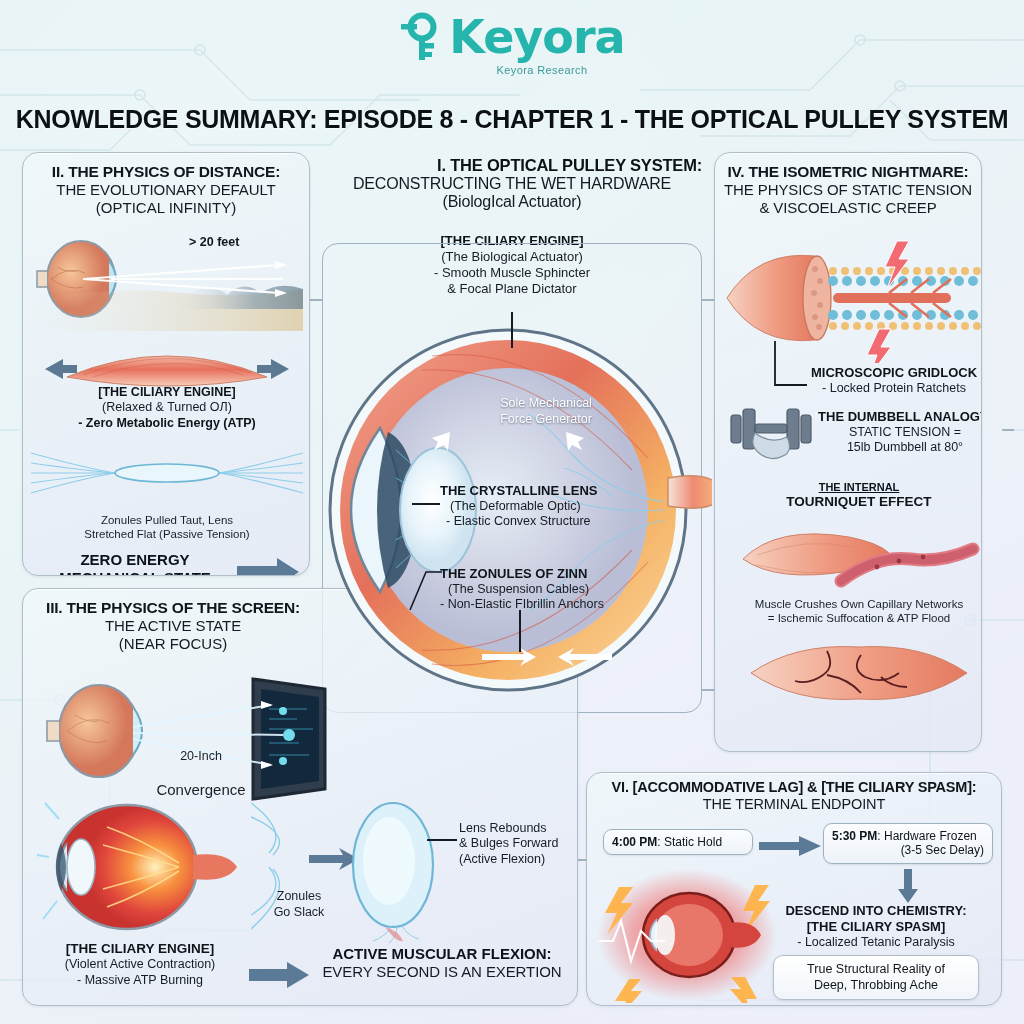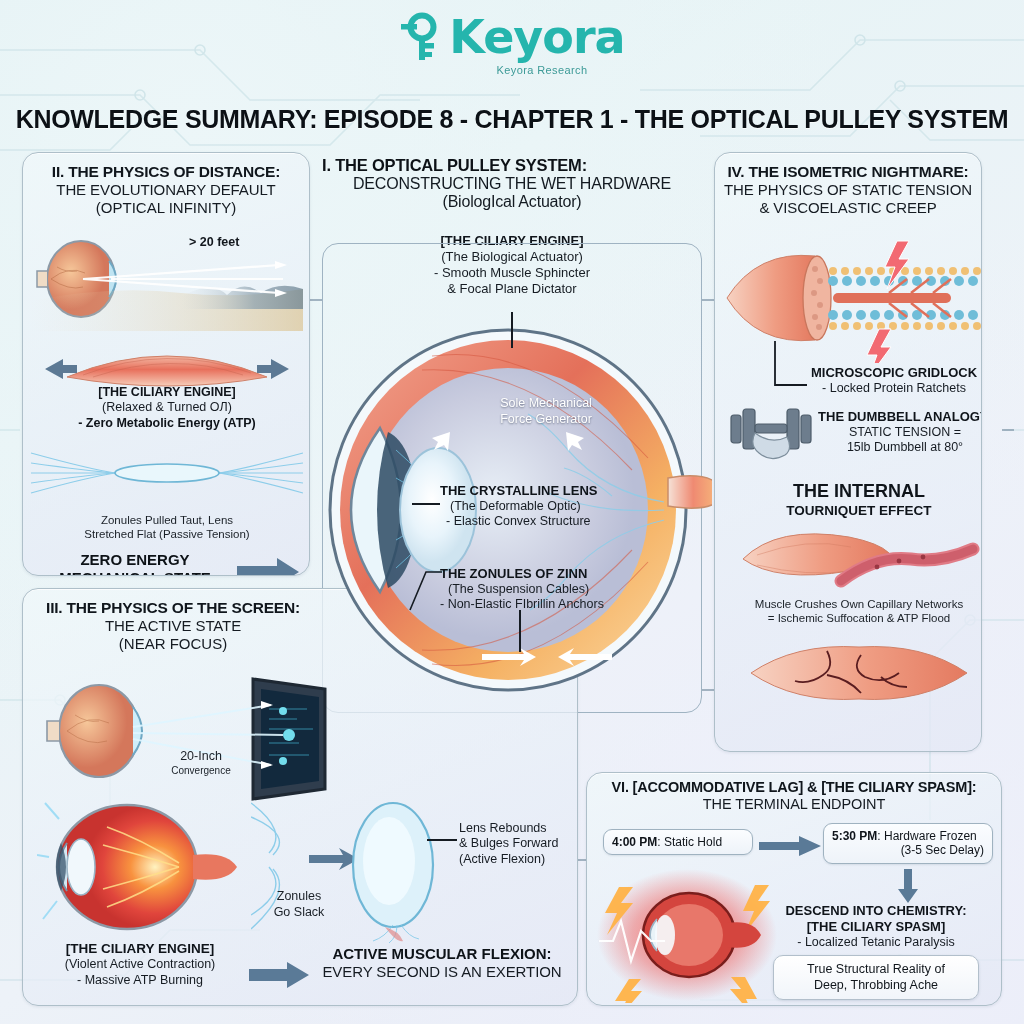--- a/index.html
+++ b/index.html
@@ -55,21 +55,21 @@
   .p4 { left:714px; top:152px; width:268px; height:600px; }
   .p6 { left:586px; top:772px; width:416px; height:234px; }
 
   
   .h-num {
     font-size:15.5px; font-weight:700; text-align:center; color:#10161c; line-height:1.18;
     letter-spacing:-.2px;
   }
   .h-sub { font-size:15px; font-weight:400; text-align:center; color:#151b22; line-height:1.2; letter-spacing:-.1px;}
   .h-paren { font-size:15px; font-weight:400; text-align:center; color:#151b22; line-height:1.2;}
-  .h-center-num { font-size:16.5px; font-weight:700; text-align:left; color:#0d1217; letter-spacing:-.2px;}
+  .h-center-num { font-size:16.5px; font-weight:700; text-align:right; color:#0d1217; letter-spacing:-.2px;}
   .h-center-sub { font-size:16px; font-weight:400; text-align:center; color:#131a21; letter-spacing:-.2px;}
 
   .lbl-b { font-weight:700; font-size:12.5px; text-align:center; line-height:1.22; color:#0f141a;}
   .lbl-n { font-weight:400; font-size:12.5px; text-align:center; line-height:1.22; color:#161c23;}
   .lbl-big { font-weight:700; font-size:15px; text-align:center; line-height:1.2; color:#0d1217;}
   .lbl-l { text-align:left; }
 
   .caption-sm { font-size:11.5px; text-align:center; line-height:1.25; color:#1a2027;}
 
   
@@ -478,21 +478,21 @@
     </g>
     <path d="M30 30 q-6 12 4 20 q12 10 26 2 q8 -6 2 -18 q-16 8 -32 -4 z" fill="#cfdbe6" stroke="#7d8e9c" stroke-width="1.2"></path>
   </svg>
   <div style="position:absolute;left:100px;top:256px;width:180px;">
     <div class="lbl-b" style="font-size:13px;">THE DUMBBELL ANALOGY:</div>
     <div class="lbl-n" style="font-size:12.5px;">STATIC TENSION =</div>
     <div class="lbl-n" style="font-size:12.5px;">15lb Dumbbell at 80°</div>
   </div>
 
   <div style="position:absolute;left:14px;top:328px;width:260px;">
-    <div class="lbl-b" style="font-size:18px;">THE INTERNAL</div>
+    <div class="lbl-b" style="font-size:11px;text-decoration:underline;">THE INTERNAL</div>
     <div class="lbl-b" style="font-size:13.5px;">TOURNIQUET EFFECT</div>
   </div>
 
   <svg class="art" style="left:22px;top:370px;width:244px;height:72px;" viewBox="0 0 244 72">
     <path d="M6 36 q34 -34 106 -22 q30 6 40 16 q-12 12 -40 18 q-72 12 -106 -12 z" fill="url(#musB)" stroke="#cf8068" stroke-width="1"></path>
     <g stroke="#d07a60" stroke-width=".7" opacity=".6" fill="none">
       <path d="M20 32 q50 -18 94 -8"></path>
         <path d="M20 42 q50 12 94 6"></path>
     </g>
     <path d="M104 58 q34 -26 70 -22 q30 4 62 -10" stroke="#e07b86" stroke-width="13" fill="none" stroke-linecap="round"></path>
@@ -553,21 +553,21 @@
     <g stroke="#dff6ff" stroke-width="2" fill="none" opacity=".9">
       <path d="M96 62 L234 40"></path>
         <path d="M96 68 L246 70"></path>
         <path d="M96 74 L234 100"></path>
     </g>
     <path d="M224 36 l12 4 l-12 4 z" fill="#fff"></path>
     <path d="M224 96 l12 4 l-12 4 z" fill="#fff"></path>
   </svg>
   <div style="position:absolute;left:128px;top:160px;width:100px;">
     <div class="caption-sm" style="font-size:12.5px;">20-Inch</div>
-    <div class="caption-sm" style="font-size:10px;">Convergence</div>
+    <div class="caption-sm" style="font-size:15px;margin-top:16px;">Convergence</div>
   </div>
 
   <svg class="art" style="left:14px;top:208px;width:210px;height:146px;" viewBox="0 0 210 146">
     <defs>
       <radialGradient id="hotEye" cx="70%" cy="50%">
         <stop offset="0%" stop-color="#fff3c0"></stop>
           <stop offset="35%" stop-color="#f8923f"></stop>
         <stop offset="75%" stop-color="#e0453c"></stop>
           <stop offset="100%" stop-color="#c8332f"></stop>
       </radialGradient>

